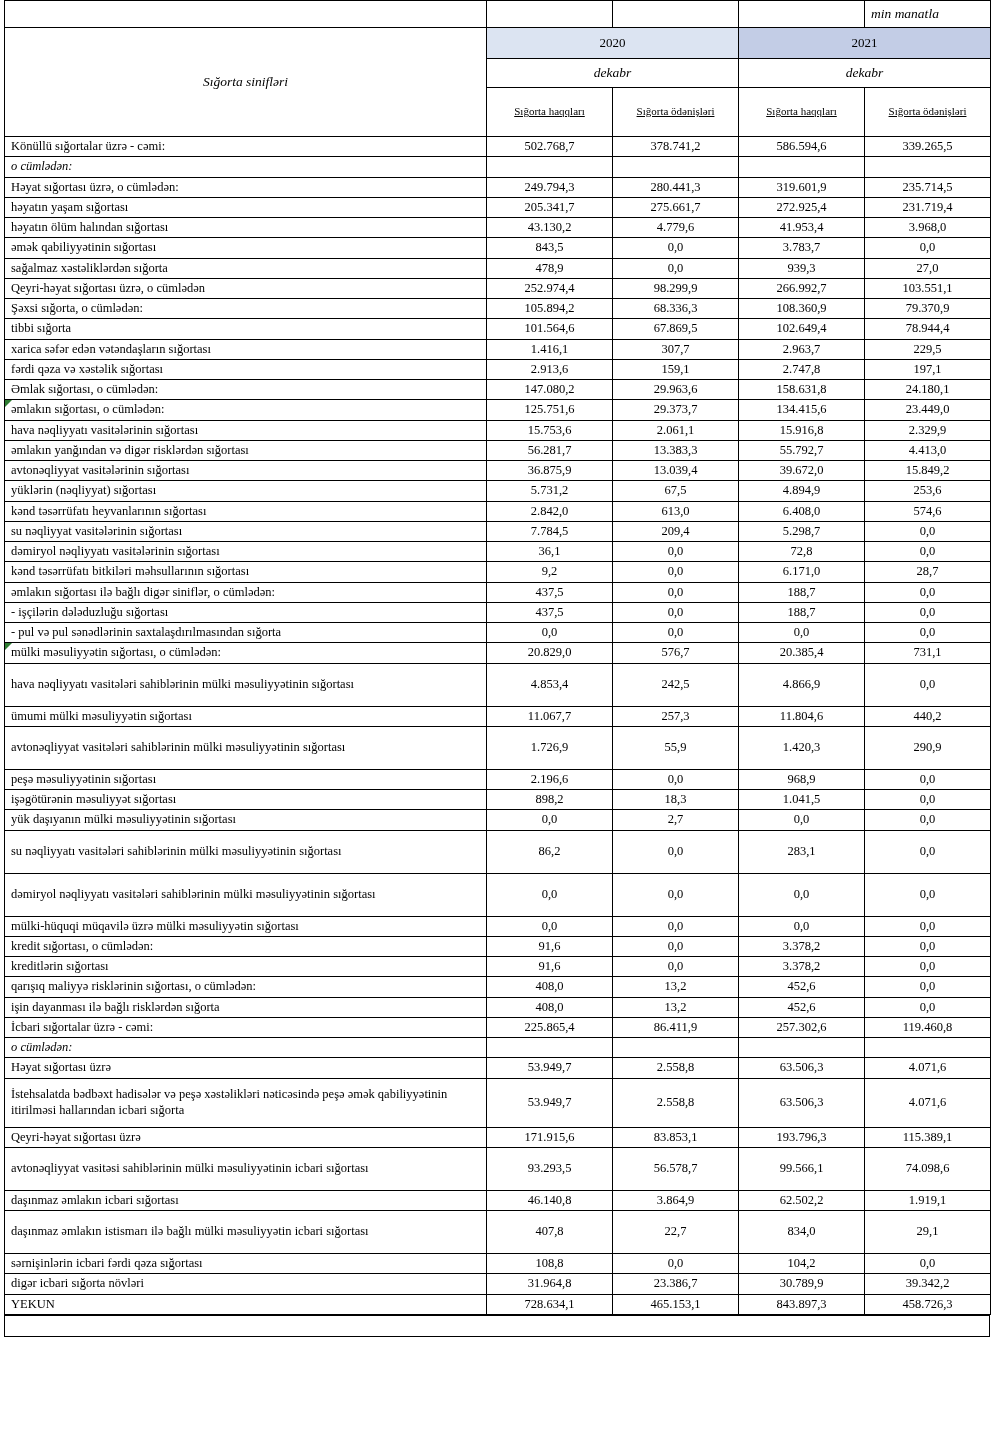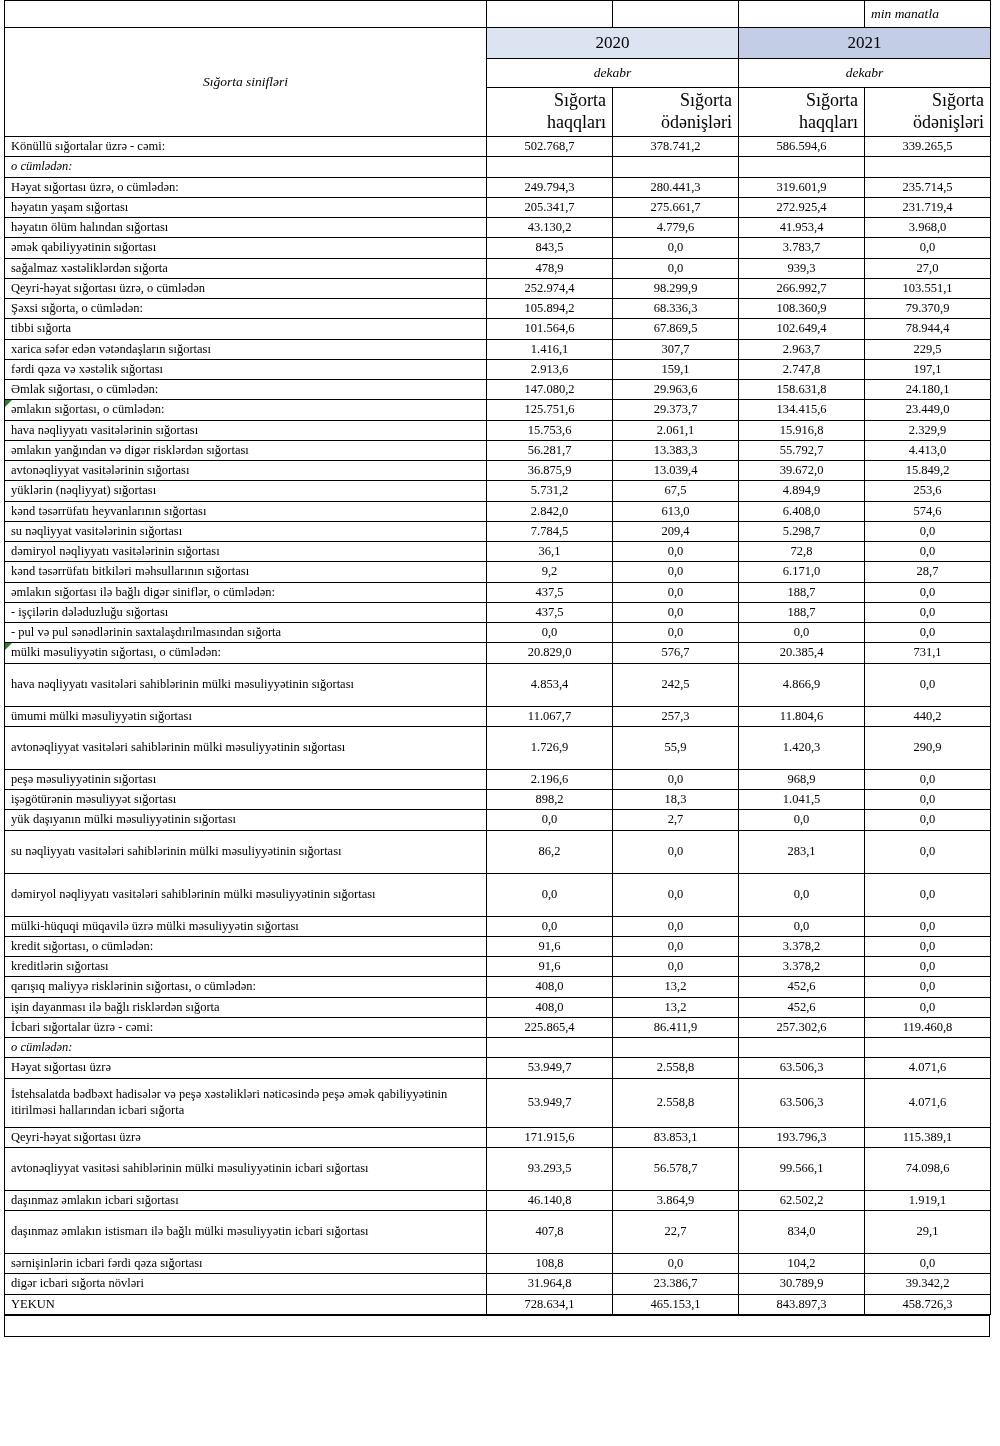--- a/index.html
+++ b/index.html
@@ -52,35 +52,36 @@
   .unit {
     text-align: left;
     font-style: italic;
     font-weight: bold;
     font-size: 13.5px;
     padding-right: 6px;
   }
   .yearhdr {
     text-align: center;
     font-weight: bold;
-    font-size: 17px;
+    font-size: 13px;
     height: 26px;
   }
   .y2020 { background: #dce4f2; }
   .y2021 { background: #c3cde6; text-align: center; }
   .monthhdr {
     text-align: center;
     font-style: italic;
     font-size: 13.5px;
     height: 24px;
   }
   .colhdr {
-    text-align: right;
-    font-size: 18px;
+    text-align: center;
+    font-size: 11px;
     height: 44px;
+    text-decoration: underline;
   }
   .rowlabelhdr {
     text-align: center;
     font-weight: bold;
     font-size: 13.5px;
     vertical-align: bottom;
     padding-bottom: 6px;
     font-style: italic;
   }
   .num {

